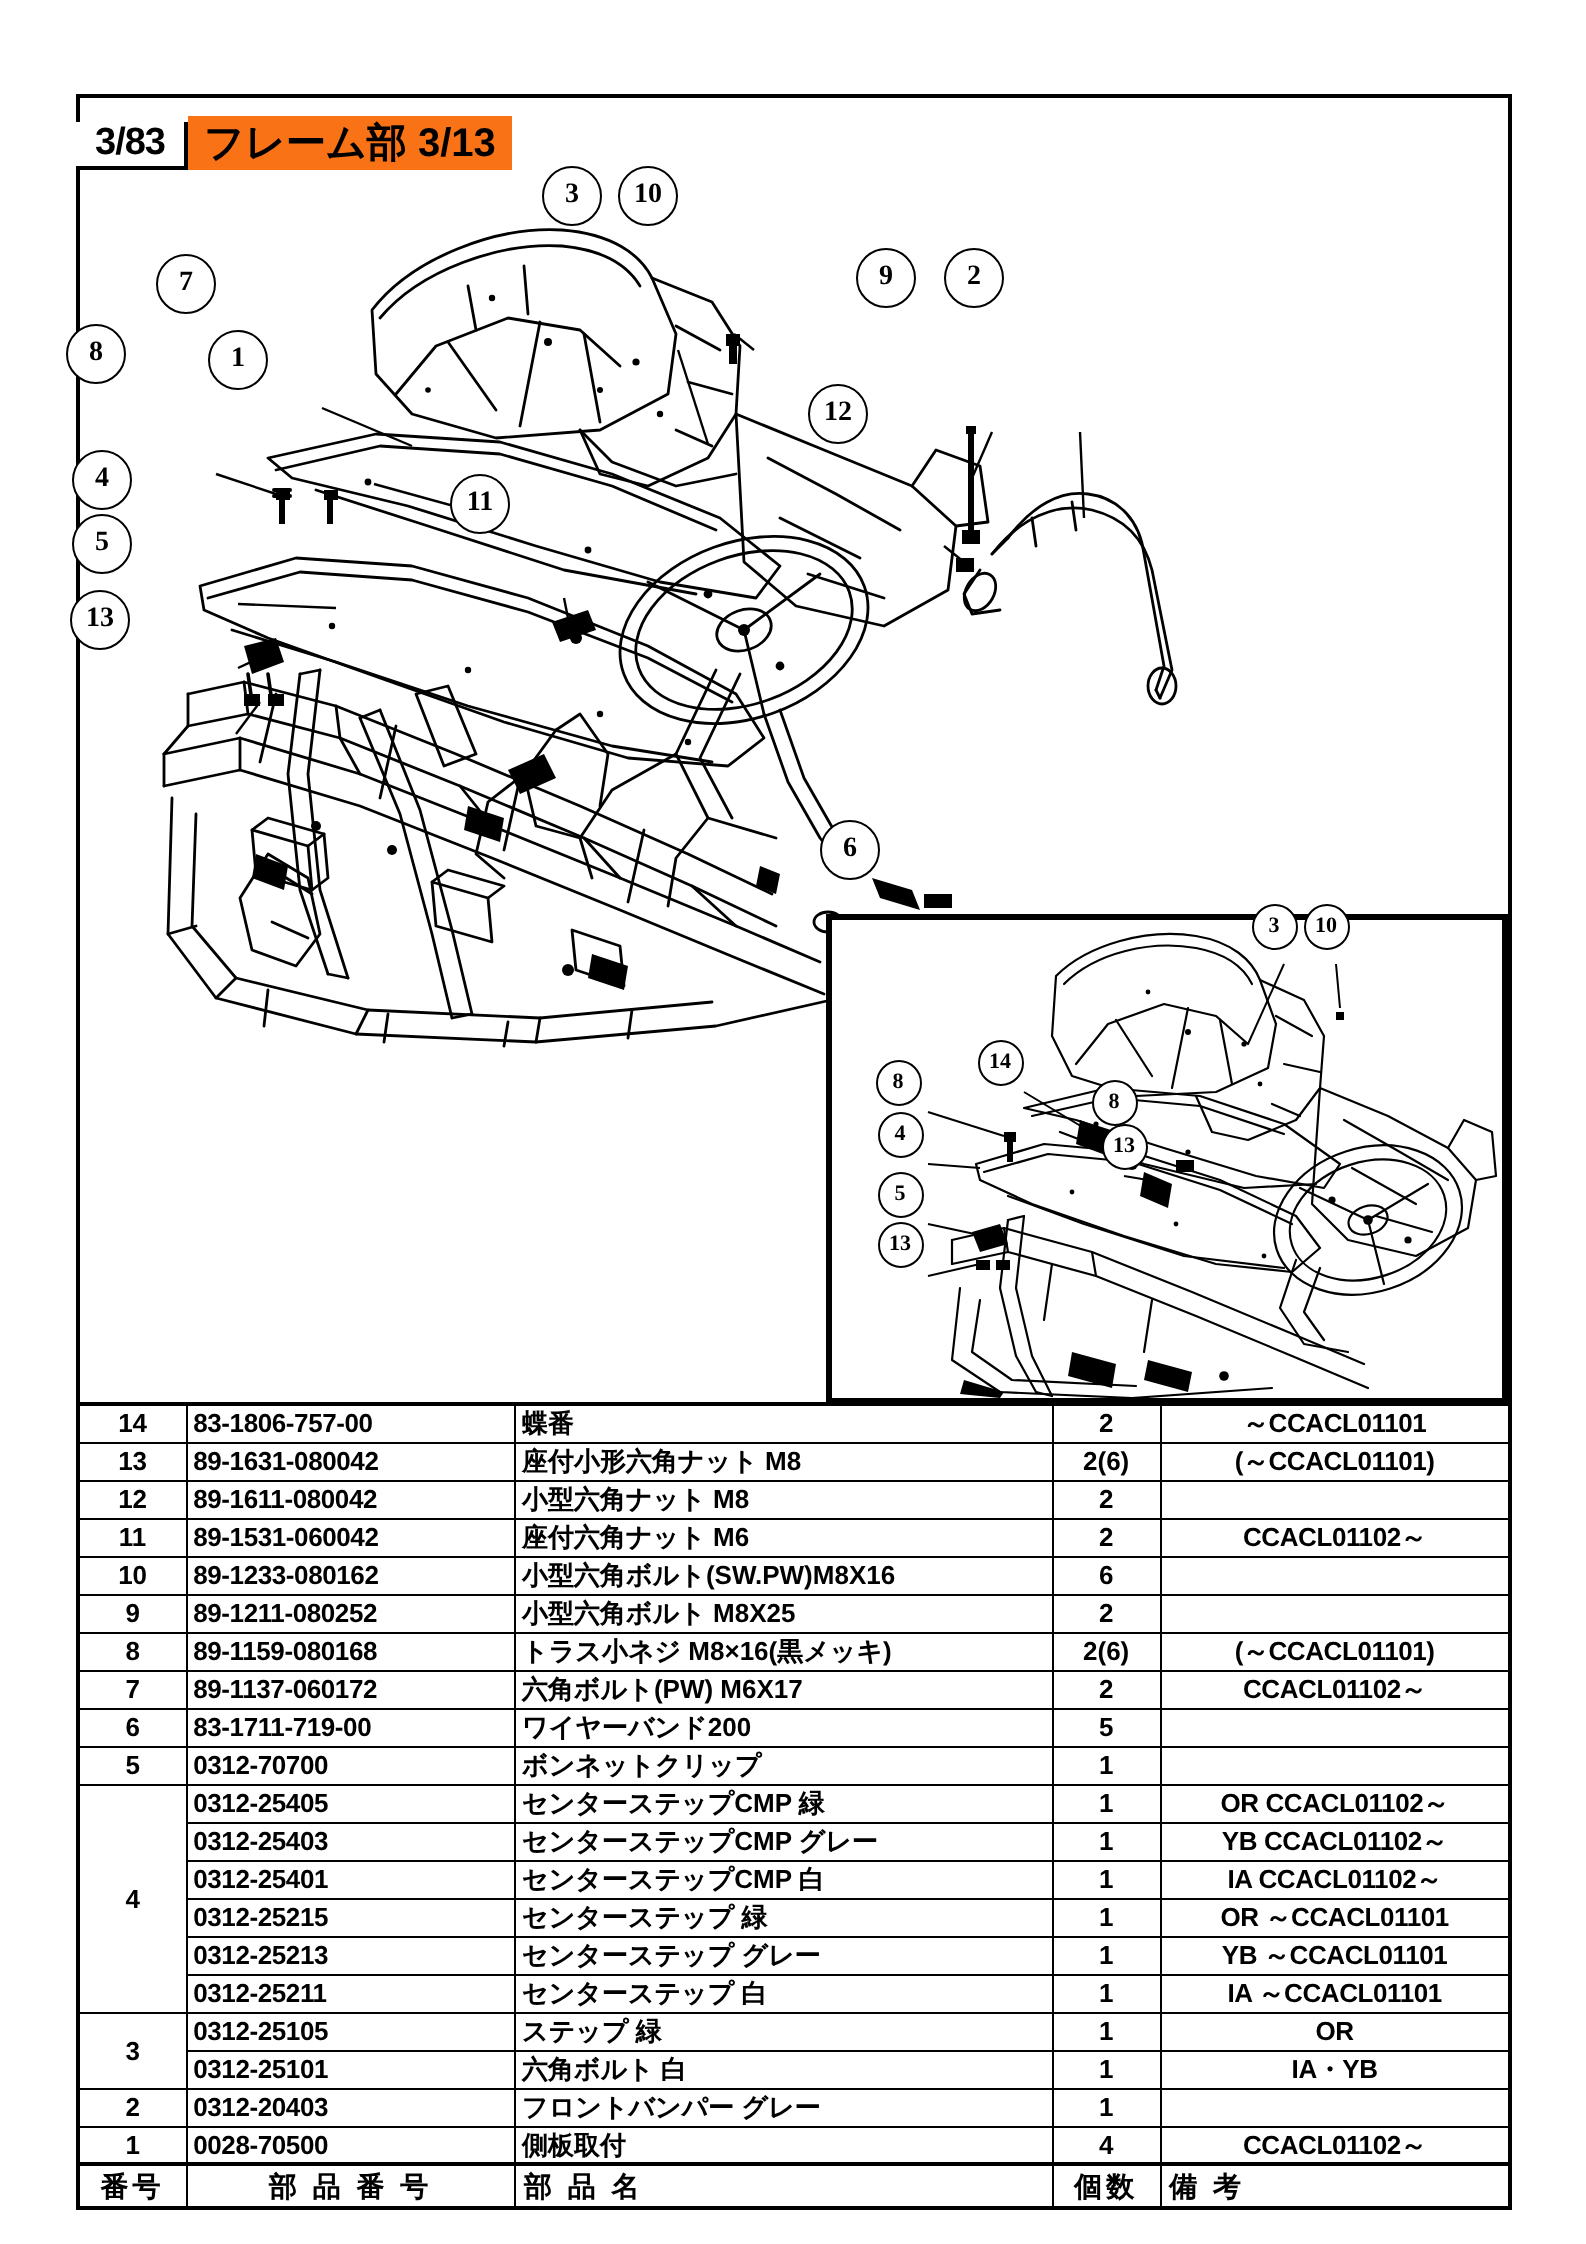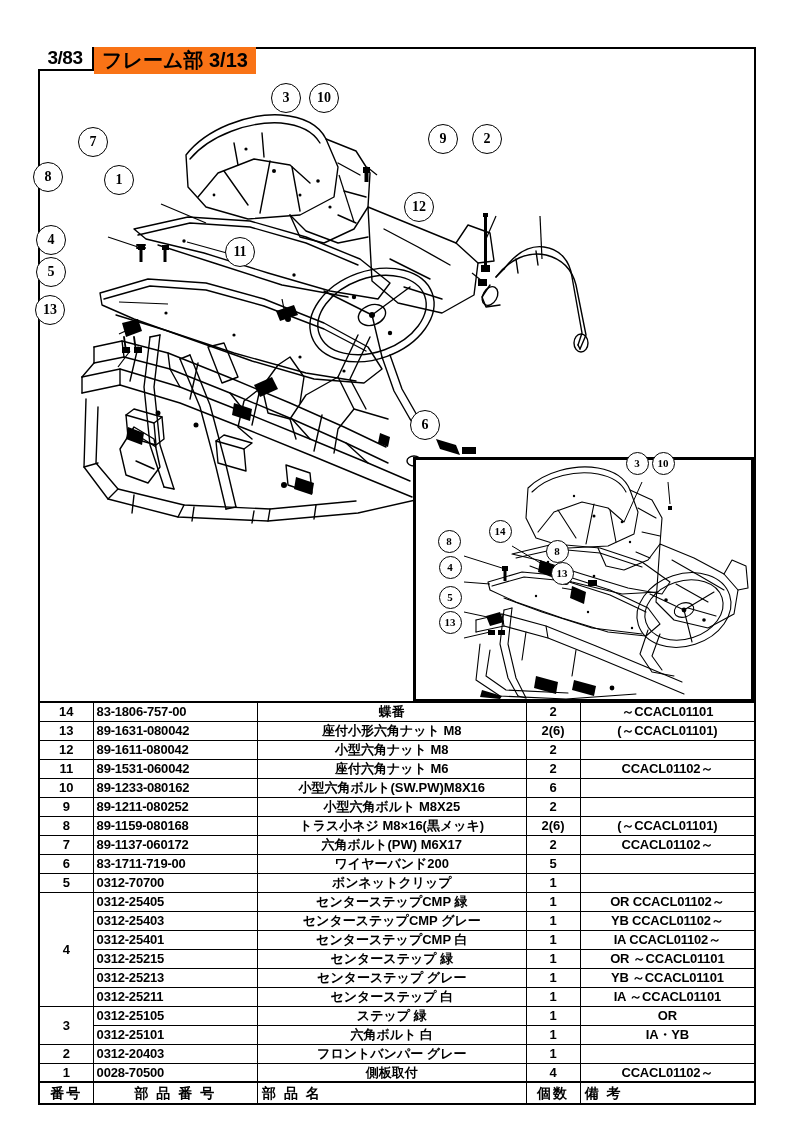--- a/index.html
+++ b/index.html
@@ -27,21 +27,21 @@
     box-sizing: border-box;
   }
 
   
   #title-block {
     position: absolute;
     left: 38px;
     top: 47px;
     height: 38px;
     display: flex;
-    align-items: flex-start;
+    align-items: flex-end;
     z-index: 5;
   }
   #sheet-no {
     width: 56px;
     border-right: 2px solid #000;
     border-bottom: 2px solid #000;
     box-sizing: border-box;
     display: flex;
     align-items: center;
     justify-content: center;
@@ -122,21 +122,21 @@
     height: 19px;
     line-height: 17px;
     box-sizing: border-box;
     overflow: hidden;
     white-space: nowrap;
     font-family: "Liberation Sans", "DejaVu Sans", sans-serif;
   }
   #parts-table tr.thick-top td { border-top: 2px solid #000; }
   #parts-table td.c-no    { width: 52px;  text-align: center; }
   #parts-table td.c-pn    { width: 158px; text-align: left; letter-spacing: -0.2px; }
-  #parts-table td.c-name  { width: 258px; text-align: center; }
+  #parts-table td.c-name  { width: 258px; text-align: left; }
   #parts-table td.c-qty   { width: 52px;  text-align: center; }
   #parts-table td.c-rem   { width: 168px; text-align: center; letter-spacing: -0.2px; }
   #parts-table tr.header-row td {
     border-top: 2px solid #000;
     border-bottom: 2px solid #000;
     height: 22px;
     line-height: 20px;
     font-size: 14px;
     letter-spacing: 2px;
   }

